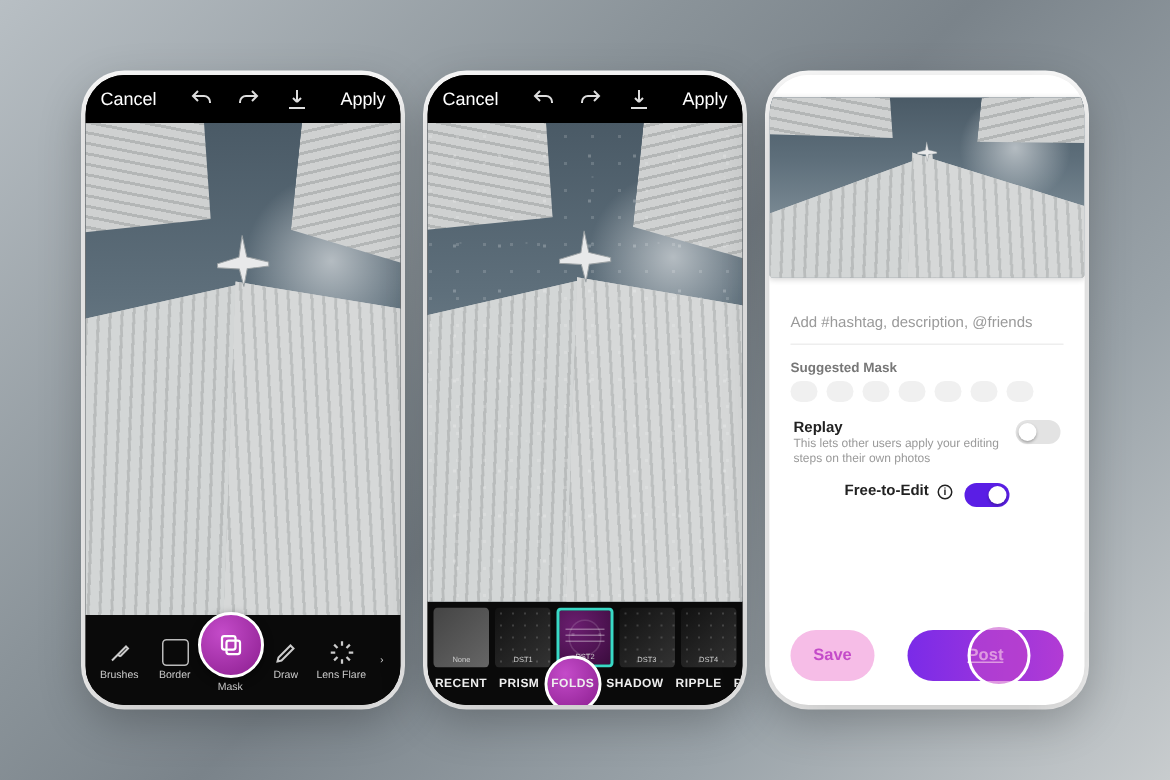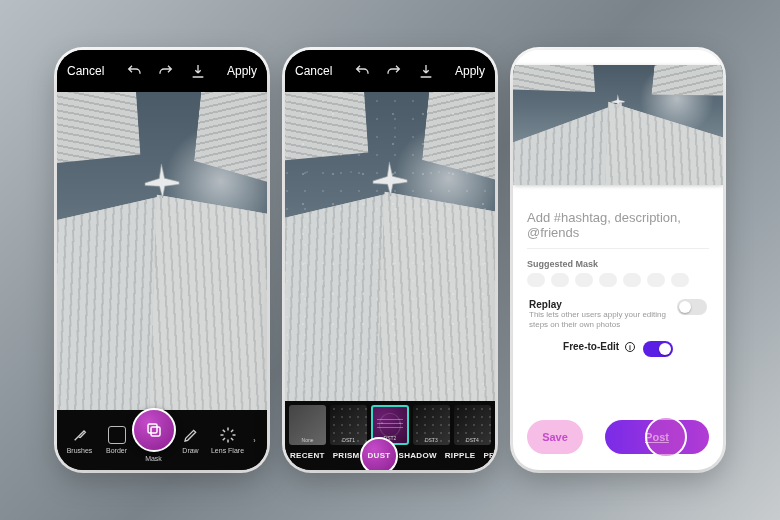--- a/index.html
+++ b/index.html
@@ -16,21 +16,21 @@
     background: #fff;
     border-radius: 26px;
     box-shadow: 0 10px 30px rgba(0,0,0,.25), 0 0 0 3px #fff;
     overflow: hidden;
     display: flex; flex-direction: column;
     position: relative;
   }
   .phone.dark { background: #000; }
   
   .topbar {
-    height: 42px; display: flex; align-items: center; justify-content: space-between;
+    height: 32px; display: flex; align-items: center; justify-content: space-between;
     padding: 0 10px; color: #fff; font-size: 12px; background: #000;
   }
   .topbar .mid { display: flex; gap: 14px; align-items: center; }
   .icon-btn { width: 18px; height: 18px; display: inline-flex; align-items: center; justify-content: center; color: #ddd; }
   .icon-btn svg { width: 16px; height: 16px; stroke: currentColor; fill: none; stroke-width: 2; }
   .txtbtn { font-size: 12px; color: #fff; }
   
   .canvas { flex: 1; position: relative; overflow: hidden; background: linear-gradient(180deg,#5a6b78 0%,#6c7d89 40%,#8a99a3 100%); }
   .sky::before { content:""; position:absolute; inset:0;
     background:
@@ -97,21 +97,21 @@
   .cat.sel .catbubble{
     position:absolute; left:50%; top:50%; transform:translate(-50%,-50%);
     width:38px;height:38px;border-radius:50%;
     background:radial-gradient(circle at 35% 30%,#c44bc9,#8b1e8f);
     border:2px solid #fff; z-index:-1;
   }
   
   .ph3-top { height:150px; display:flex; align-items:center; justify-content:center; background:#fff; }
   .mini { width:70px; height:120px; position:relative; overflow:hidden; border-radius:2px; box-shadow:0 1px 4px rgba(0,0,0,.2);}
   .ph3-body { flex:1; background:#fff; padding:10px 14px; font-size:10px; color:#222; display:flex; flex-direction:column; gap:10px;}
-  .hint { color:#9a9a9a; font-size:13px; border-bottom:1px solid #eee; padding-bottom:8px;}
+  .hint { color:#9a9a9a; font-size:10px; border-bottom:1px solid #eee; padding-bottom:8px;}
   .sect-label{ font-size:9px; color:#777; font-weight:600;}
   .tagrow{ display:flex; gap:6px; padding:4px 0 2px;}
   .tagpill{ width:18px;height:14px;border-radius:7px;background:#f0f0f0;}
   .row{ display:flex; justify-content:center; align-items:flex-start; gap:8px;}
   .row .lab{ font-size:10px; font-weight:600;}
   .row .sub{ font-size:8px; color:#9a9a9a; line-height:1.3; max-width:140px;}
   .toggle{ width:30px;height:16px;border-radius:8px;background:#e3e3e3;position:relative;}
   .toggle::after{content:"";position:absolute;width:12px;height:12px;border-radius:50%;background:#fff;top:2px;left:2px;box-shadow:0 1px 2px rgba(0,0,0,.3);}
   .toggle.on{ background:#5a1ee5;}
   .toggle.on::after{ left:auto; right:2px;}
@@ -257,21 +257,21 @@
           </div>
         <div class="thumb tex">
             <span>DST4</span>
           </div>
       </div>
       <div class="cats">
         <span class="cat">RECENT</span>
         <span class="cat">PRISM</span>
         <span class="cat sel" style="z-index:1">
           <span class="catbubble"></span>
-          <span>DUST</span>
+          <span>FOLDS</span>
         </span>
         <span class="cat">SHADOW</span>
         <span class="cat">RIPPLE</span>
         <span class="cat">PRISM</span>
       </div>
     </div>
   </div>
 
   <div class="phone">
     <div class="ph3-top">

